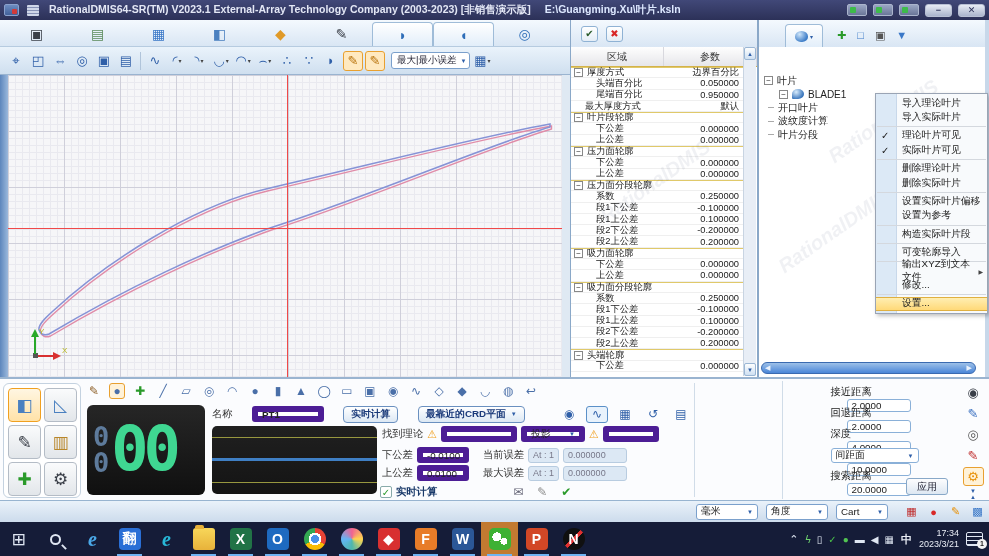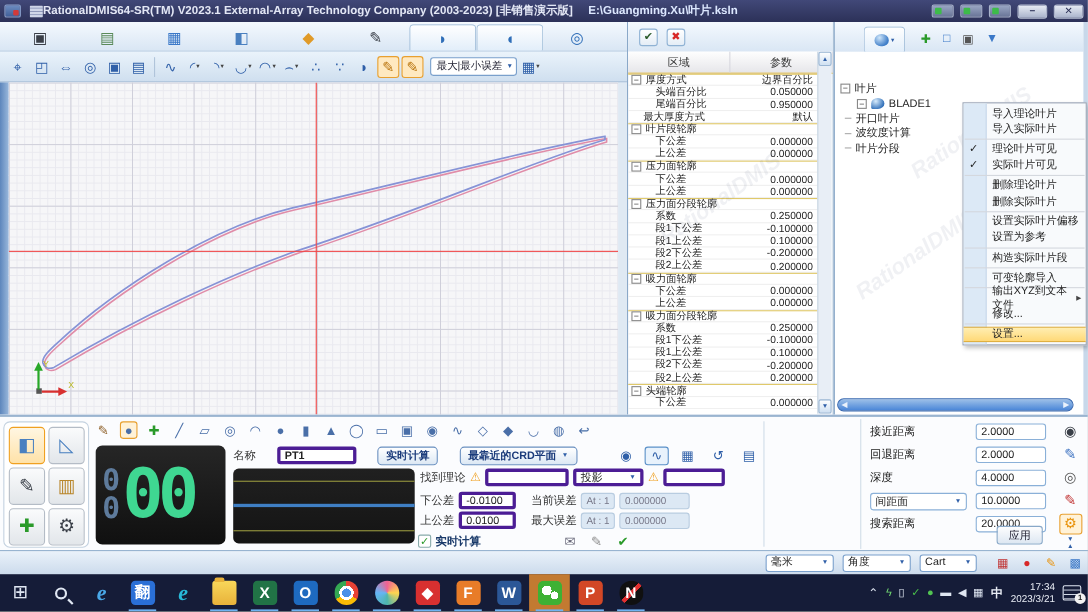--- a/index.html
+++ b/index.html
@@ -8,21 +8,21 @@
   .screen *{box-sizing:border-box;}
 
   
   .titlebar{position:absolute;left:0;top:0;width:989px;height:20px;
     background:linear-gradient(#414878,#2c3158);display:flex;align-items:center;color:#e3e7f5;}
   .tb-appico{width:15px;height:12px;margin-left:4px;background:linear-gradient(#6d8cc0,#41609a);
     border:1px solid #8aa0cc;border-radius:2px;position:relative;}
   .tb-appico::after{content:"";position:absolute;right:1px;bottom:1px;width:5px;height:5px;background:#d23a3a;border-radius:1px;}
   .tb-listico{width:12px;height:11px;margin-left:8px;background:#cfd6e8;border-radius:1px;
     background-image:linear-gradient(#8691b5 1px,transparent 1px);background-size:3px 3px;background-position:1px 2px;}
-  .tb-title{font-size:10.5px;font-weight:bold;margin-left:0;white-space:nowrap;}
+  .tb-title{font-size:10.5px;font-weight:bold;margin-left:10px;white-space:nowrap;}
   .tb-path{font-size:10.5px;font-weight:bold;margin-left:14px;color:#dde8ff;white-space:nowrap;}
   .tb-right{margin-left:auto;display:flex;align-items:center;gap:6px;margin-right:4px;}
   .tb-sysico{width:20px;height:12px;background:linear-gradient(#9aa6c4,#6a7698);border:1px solid #aab4cc;border-radius:2px;position:relative;}
   .tb-sysico::after{content:"";position:absolute;left:2px;top:2px;width:6px;height:6px;background:#3dbb4a;border-radius:1px;}
   .winbtn{width:27px;height:13px;border:1px solid #b8c0d4;border-radius:3px;background:linear-gradient(#e7ebf4,#aab4cc);
     color:#2c3158;font-size:9px;line-height:11px;text-align:center;font-weight:bold;}
 
   
   .workarea{position:absolute;left:0;top:20px;width:989px;height:357px;background:#e4eef8;}
   .leftcol{position:absolute;left:0;top:0;width:570px;height:357px;}
@@ -118,21 +118,21 @@
   .mbtn.sel{border:1px solid #f0a020;background:linear-gradient(#fff6e2,#ffe2a8);}
   .geomrow{position:absolute;left:86px;top:3px;width:470px;height:17px;display:flex;gap:7px;align-items:center;}
   .gico{width:16px;height:16px;display:flex;align-items:center;justify-content:center;font-size:12px;color:#4a6fa8;}
   .gico.sel{border:1px solid #e8a030;background:#fff2d8;border-radius:3px;}
   .led{position:absolute;left:87px;top:26px;width:118px;height:90px;background:linear-gradient(#262626,#101010);
     border-radius:6px;display:flex;align-items:center;padding-left:6px;font-family:"DejaVu Sans Mono",monospace;}
   .led-small{display:flex;flex-direction:column;color:#5e7b9c;font-size:27px;font-weight:bold;line-height:0.95;}
   .led-main{color:#3fd792;font-size:62px;font-weight:bold;letter-spacing:-5px;margin-left:2px;margin-top:-4px;}
   .nm-row{position:absolute;left:212px;top:26px;width:480px;height:18px;display:flex;align-items:center;gap:7px;justify-content:space-between;}
   .lbl{font-size:10.3px;color:#333;}
-  .ibox{height:16px;border:3px solid #4c1d95;border-radius:3px;background:#fff;font-size:9.8px;color:#222;
+  .ibox{height:16px;border:6px solid #4c1d95;border-radius:3px;background:#fff;font-size:9.8px;color:#222;
     display:flex;align-items:center;padding:0 4px;}
   .pill{height:17px;border:1px solid #6a90c0;border-radius:4px;background:linear-gradient(#fff,#dce8f4);
     font-size:9.8px;font-weight:bold;color:#1a3a7a;display:flex;align-items:center;justify-content:center;padding:0 7px;gap:5px;}
   .pill .arr{font-size:6px;color:#2f5fa8;}
   .vtoggles{display:flex;gap:6px;margin-left:14px;}
   .vt{width:22px;height:17px;display:flex;align-items:center;justify-content:center;font-size:12px;color:#2f5fa8;}
   .vt.sel{border:1px solid #5a90c8;border-radius:3px;background:#e8f2fc;}
   .graph{position:absolute;left:212px;top:47px;width:165px;height:68px;background:linear-gradient(#202020,#141414);border-radius:5px;overflow:hidden;}
   .gl{position:absolute;left:0;width:100%;height:1px;background:#97973f;}
   .gb{position:absolute;left:0;width:100%;height:3px;background:#3f7fc4;top:32px;}
@@ -141,21 +141,21 @@
   .badge{height:15px;border:1px solid #b8cce0;border-radius:3px;background:#dce8f4;color:#778;font-size:9px;
     display:flex;align-items:center;padding:0 4px;}
   .chk{width:12px;height:12px;border:1px solid #8aa;background:#fff;border-radius:2px;color:#2a9a2a;
     font-size:10px;line-height:11px;text-align:center;font-weight:bold;}
   .rt-label{font-size:10.3px;font-weight:bold;color:#1a3a6a;}
   .mini-ico{font-size:12px;color:#667;}
   .bdiv{position:absolute;background:#d0dce8;}
 
   
   .probepanel{position:absolute;left:782px;top:2px;width:176px;height:118px;border-left:1px solid #d0dce8;padding:4px 0 0 8px;}
-  .pr{height:21px;display:flex;}
+  .pr{height:21px;display:flex;align-items:center;flex-direction:column;}
   .pr .plab{width:88px;font-size:10.3px;color:#222;}
   .pr .pcombo{width:88px;height:16px;border:1px solid #8ab0d8;border-radius:3px;background:#fff;
     display:flex;align-items:center;justify-content:space-between;padding:0 4px;font-size:9.8px;color:#222;}
   .pr .pcombo .arr{font-size:6px;color:#2f5fa8;}
   .pr .pval{width:64px;height:15px;border:1px solid #8ab0d8;border-radius:3px;background:#fff;
     font-size:9.8px;color:#222;display:flex;align-items:center;padding:0 4px;margin-left:8px;}
   .applybtn{position:absolute;right:10px;bottom:4px;width:42px;height:17px;border:1px solid #88a8c8;border-radius:3px;
     background:linear-gradient(#fdfdfe,#dde7f2);font-size:10px;color:#223;display:flex;align-items:center;justify-content:center;}
   .sidestripR{position:absolute;left:960px;top:2px;width:26px;height:120px;display:flex;flex-direction:column;align-items:center;gap:2px;padding-top:2px;}
   .sico{width:21px;height:20px;display:flex;align-items:center;justify-content:center;font-size:13px;}

